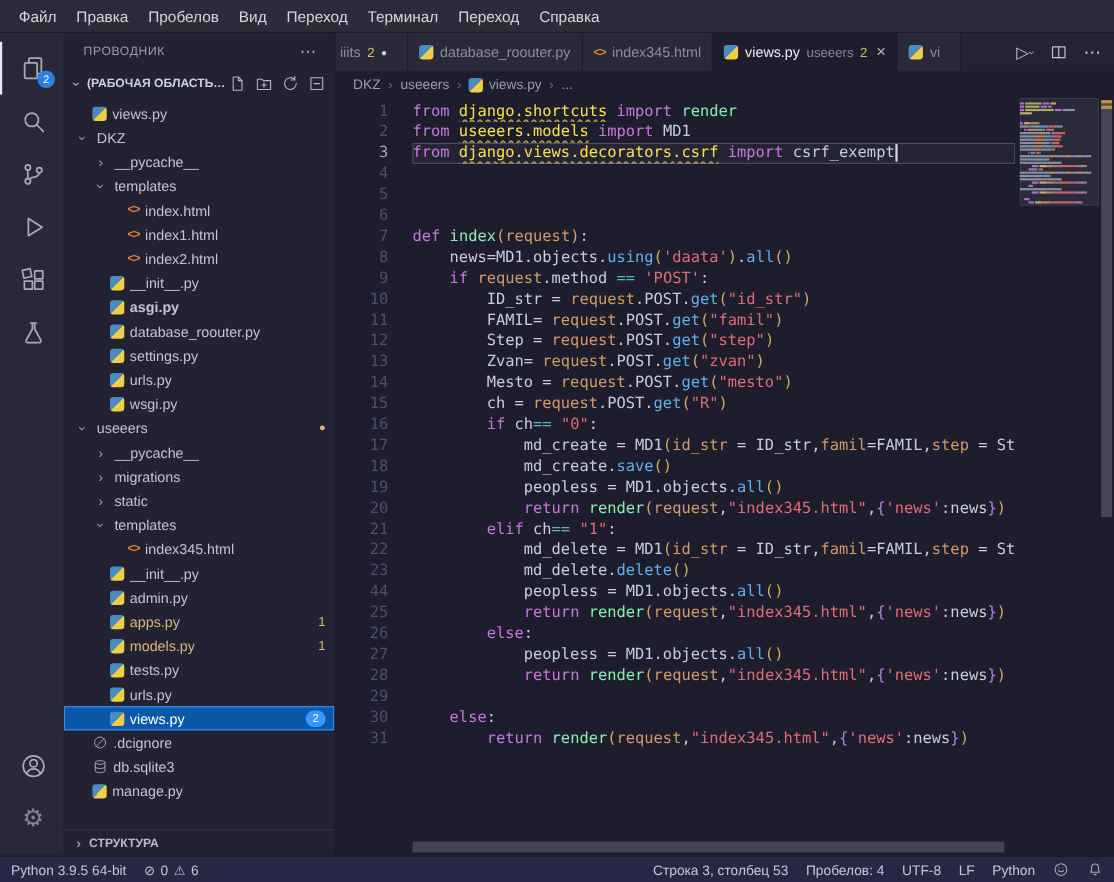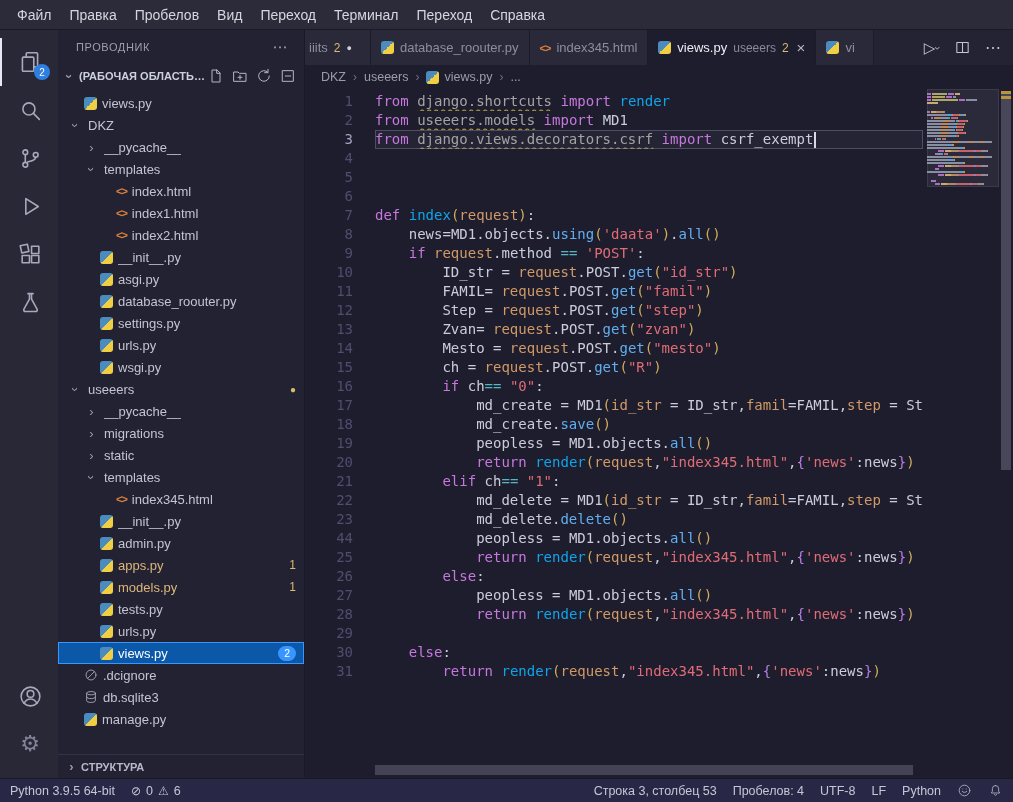--- a/index.html
+++ b/index.html
@@ -88,23 +88,23 @@
     font-size:14px; line-height:19px; white-space:pre; }
   .gutter { width:70px; flex:none; text-align:right; padding-right:22px; color:#4e4e6e; }
   .code-line.current .gutter { color:#a2a2c2; }
   .line-content { flex:1; overflow:hidden; position:relative; }
   .code-line.current .line-content { background:rgba(255,255,255,.035);
     outline:1px solid rgba(140,140,175,.4); outline-offset:-1px; }
   .cursor { display:inline-block; width:1.5px; height:16px; background:#d8d8e8;
     vertical-align:middle; margin-left:1px; }
 
   .tok-k{color:#c678dd} .tok-s{color:#e06c75} .tok-c{color:#61afef}
-  .tok-g{color:#0ea5e9} .tok-o{color:#d19a66} .tok-q{color:#56b6c2}
+  .tok-g{color:#86efac} .tok-o{color:#d19a66} .tok-q{color:#56b6c2}
   .tok-b1{color:#ceac5a} .tok-b2{color:#b77ee0} .tok-p{color:#c9cdda}
-  .tok-m{color:#a3a3a3; text-decoration-line:underline; text-decoration-style:wavy;
+  .tok-m{color:#fde047; text-decoration-line:underline; text-decoration-style:wavy;
     text-decoration-color:#b09a3e; text-underline-offset:3px;}
 
   
   .minimap { position:absolute; top:4px; right:16px; width:70px; height:120px; overflow:hidden; }
   .mm-line { position:relative; height:2px; margin-bottom:1px; }
   .mm-line span { position:absolute; top:0; height:2px; opacity:.85; }
   .mm-slider { position:absolute; top:0; right:14px; width:72px; height:98px;
     background:rgba(255,255,255,.06); border:1px solid rgba(255,255,255,.08); }
   .vscroll { position:absolute; top:0; right:0; width:14px; bottom:0; }
   .vscroll .thumb { position:absolute; top:2px; left:2px; right:2px; height:55%;
@@ -268,21 +268,21 @@
             <span class="name">index1.html</span>
           </div>
           <div class="tree-row" style="padding-left: 58px;">
             <span class="ic-html">&lt;&gt;</span>
             <span class="name">index2.html</span>
           </div>
           <div class="tree-row" style="padding-left: 42px;">
             <span class="ic-py"></span>
             <span class="name">__init__.py</span>
           </div>
-          <div class="tree-row" style="padding-left: 42px;">
+          <div class="tree-row" style="padding-left: 42px; font-weight: bold;">
             <span class="ic-py"></span>
             <span class="name">asgi.py</span>
           </div>
           <div class="tree-row" style="padding-left: 42px;">
             <span class="ic-py"></span>
             <span class="name">database_roouter.py</span>
           </div>
           <div class="tree-row" style="padding-left: 42px;">
             <span class="ic-py"></span>
             <span class="name">settings.py</span>

